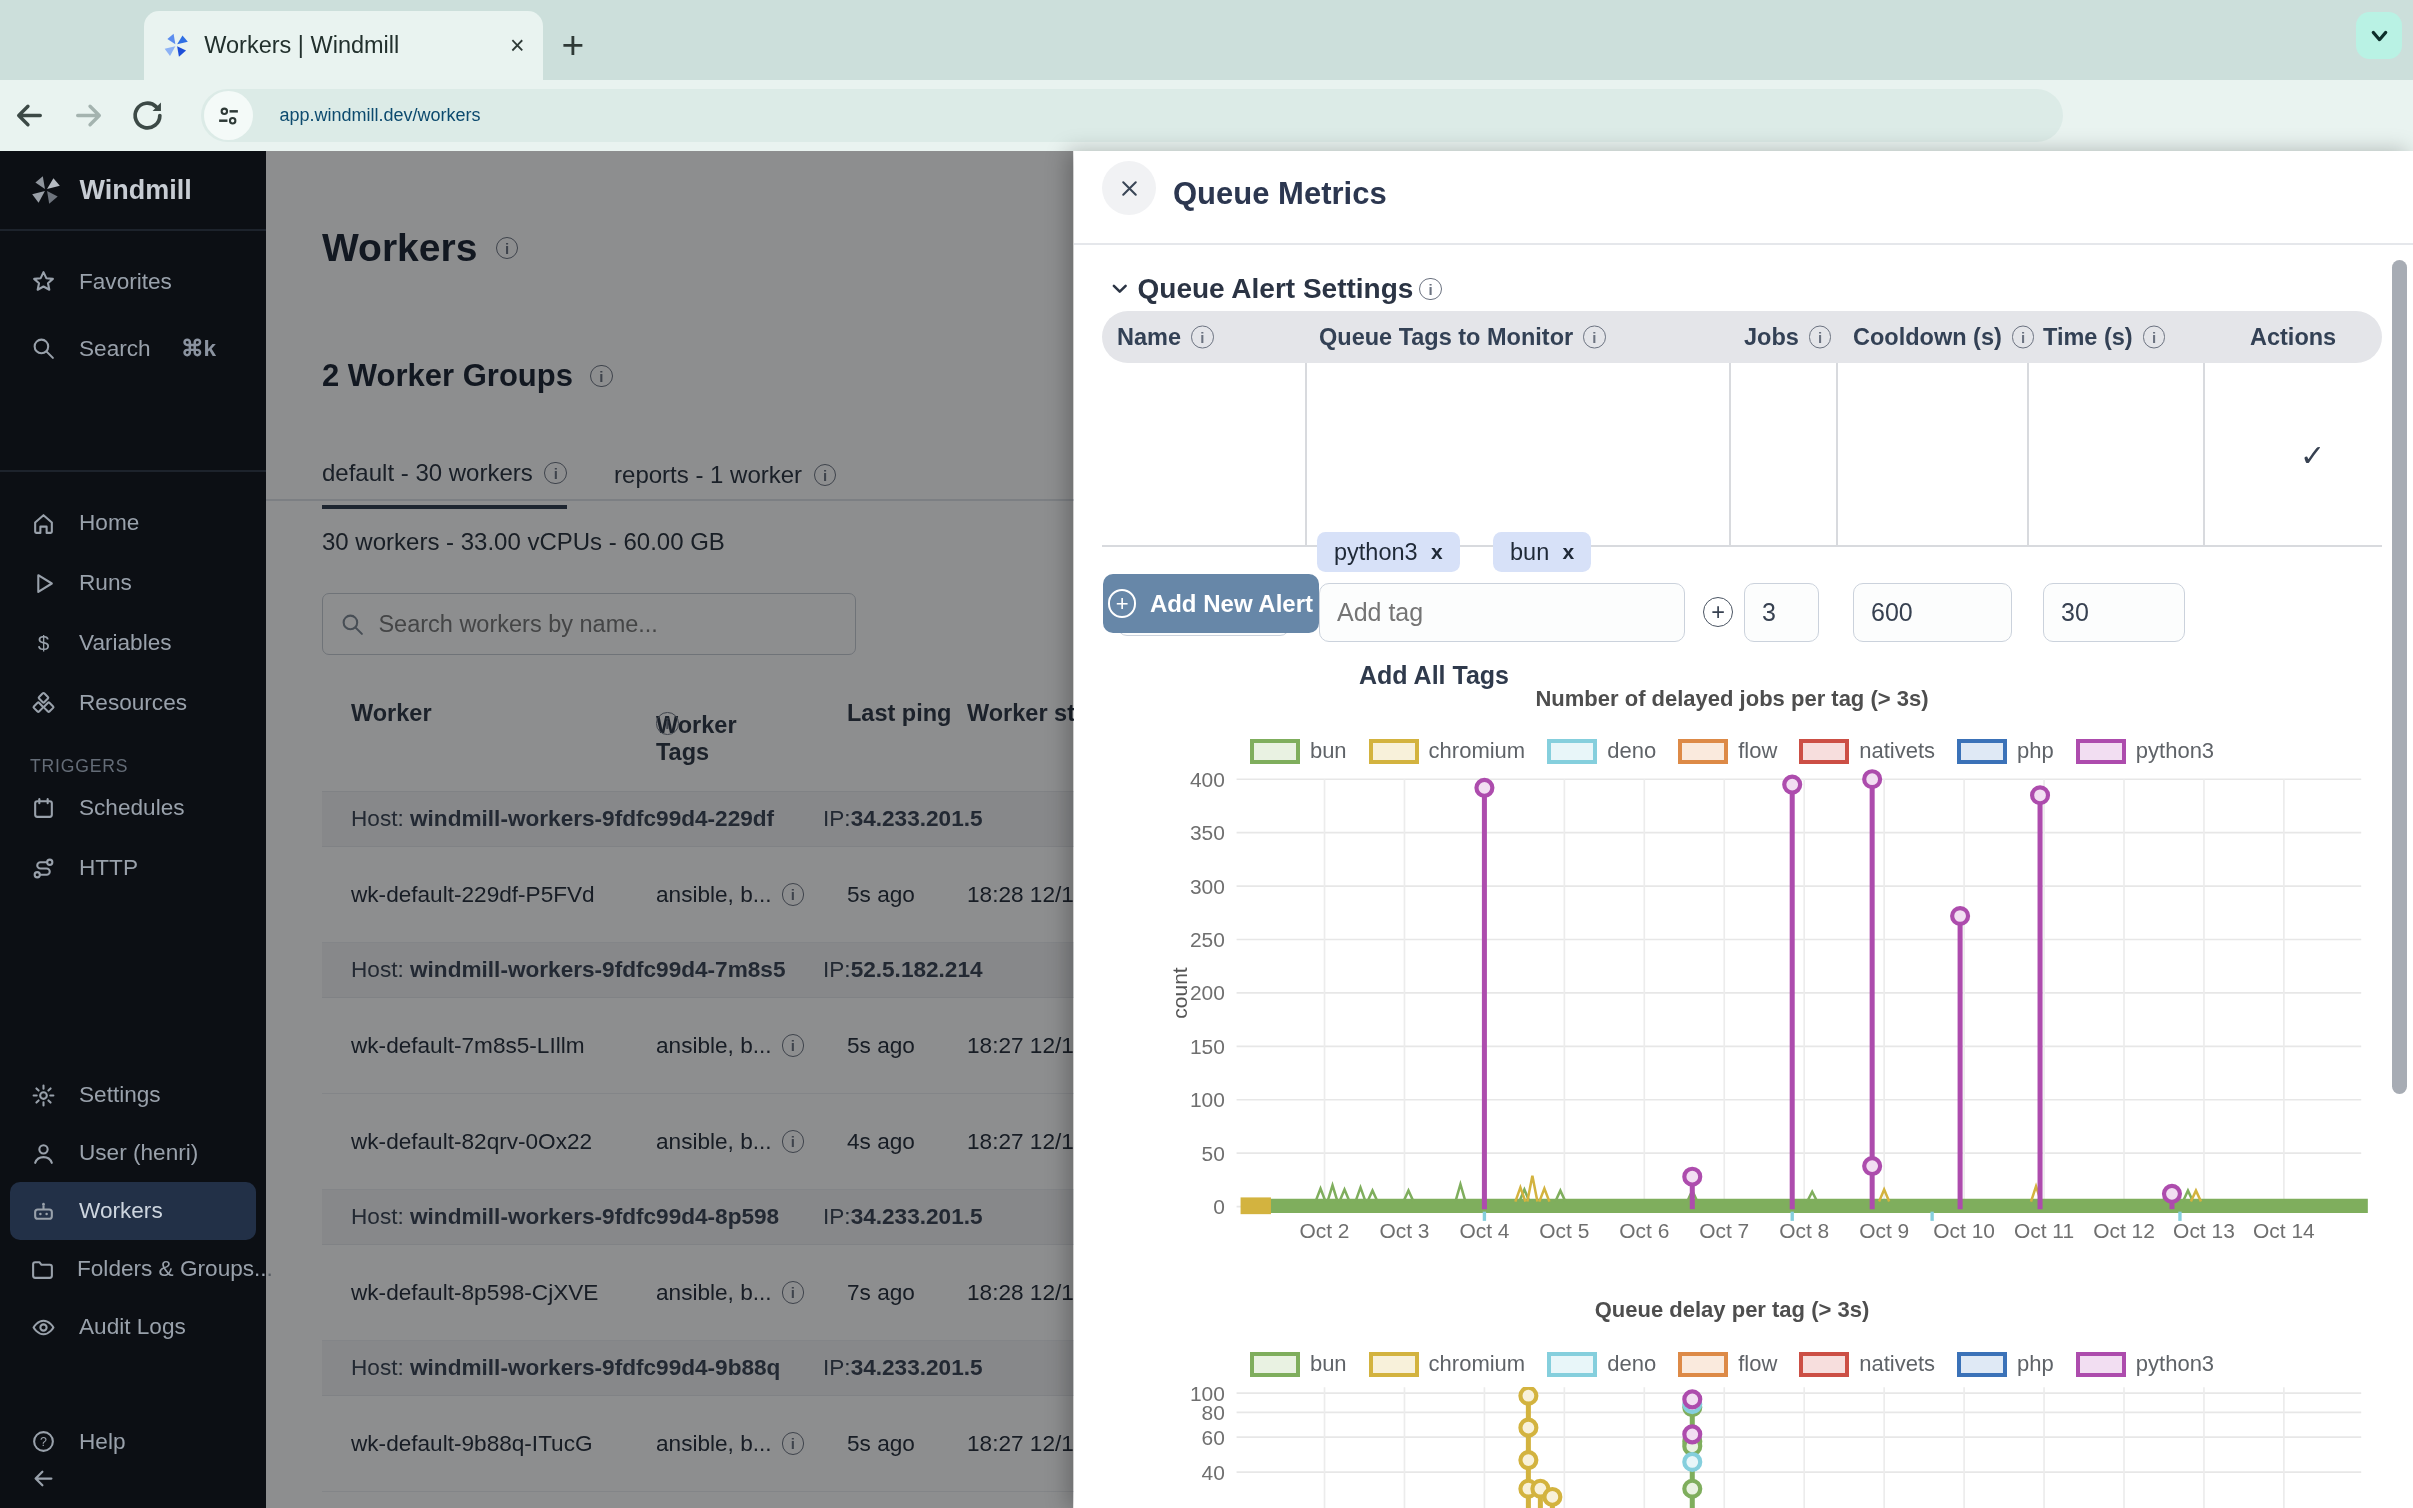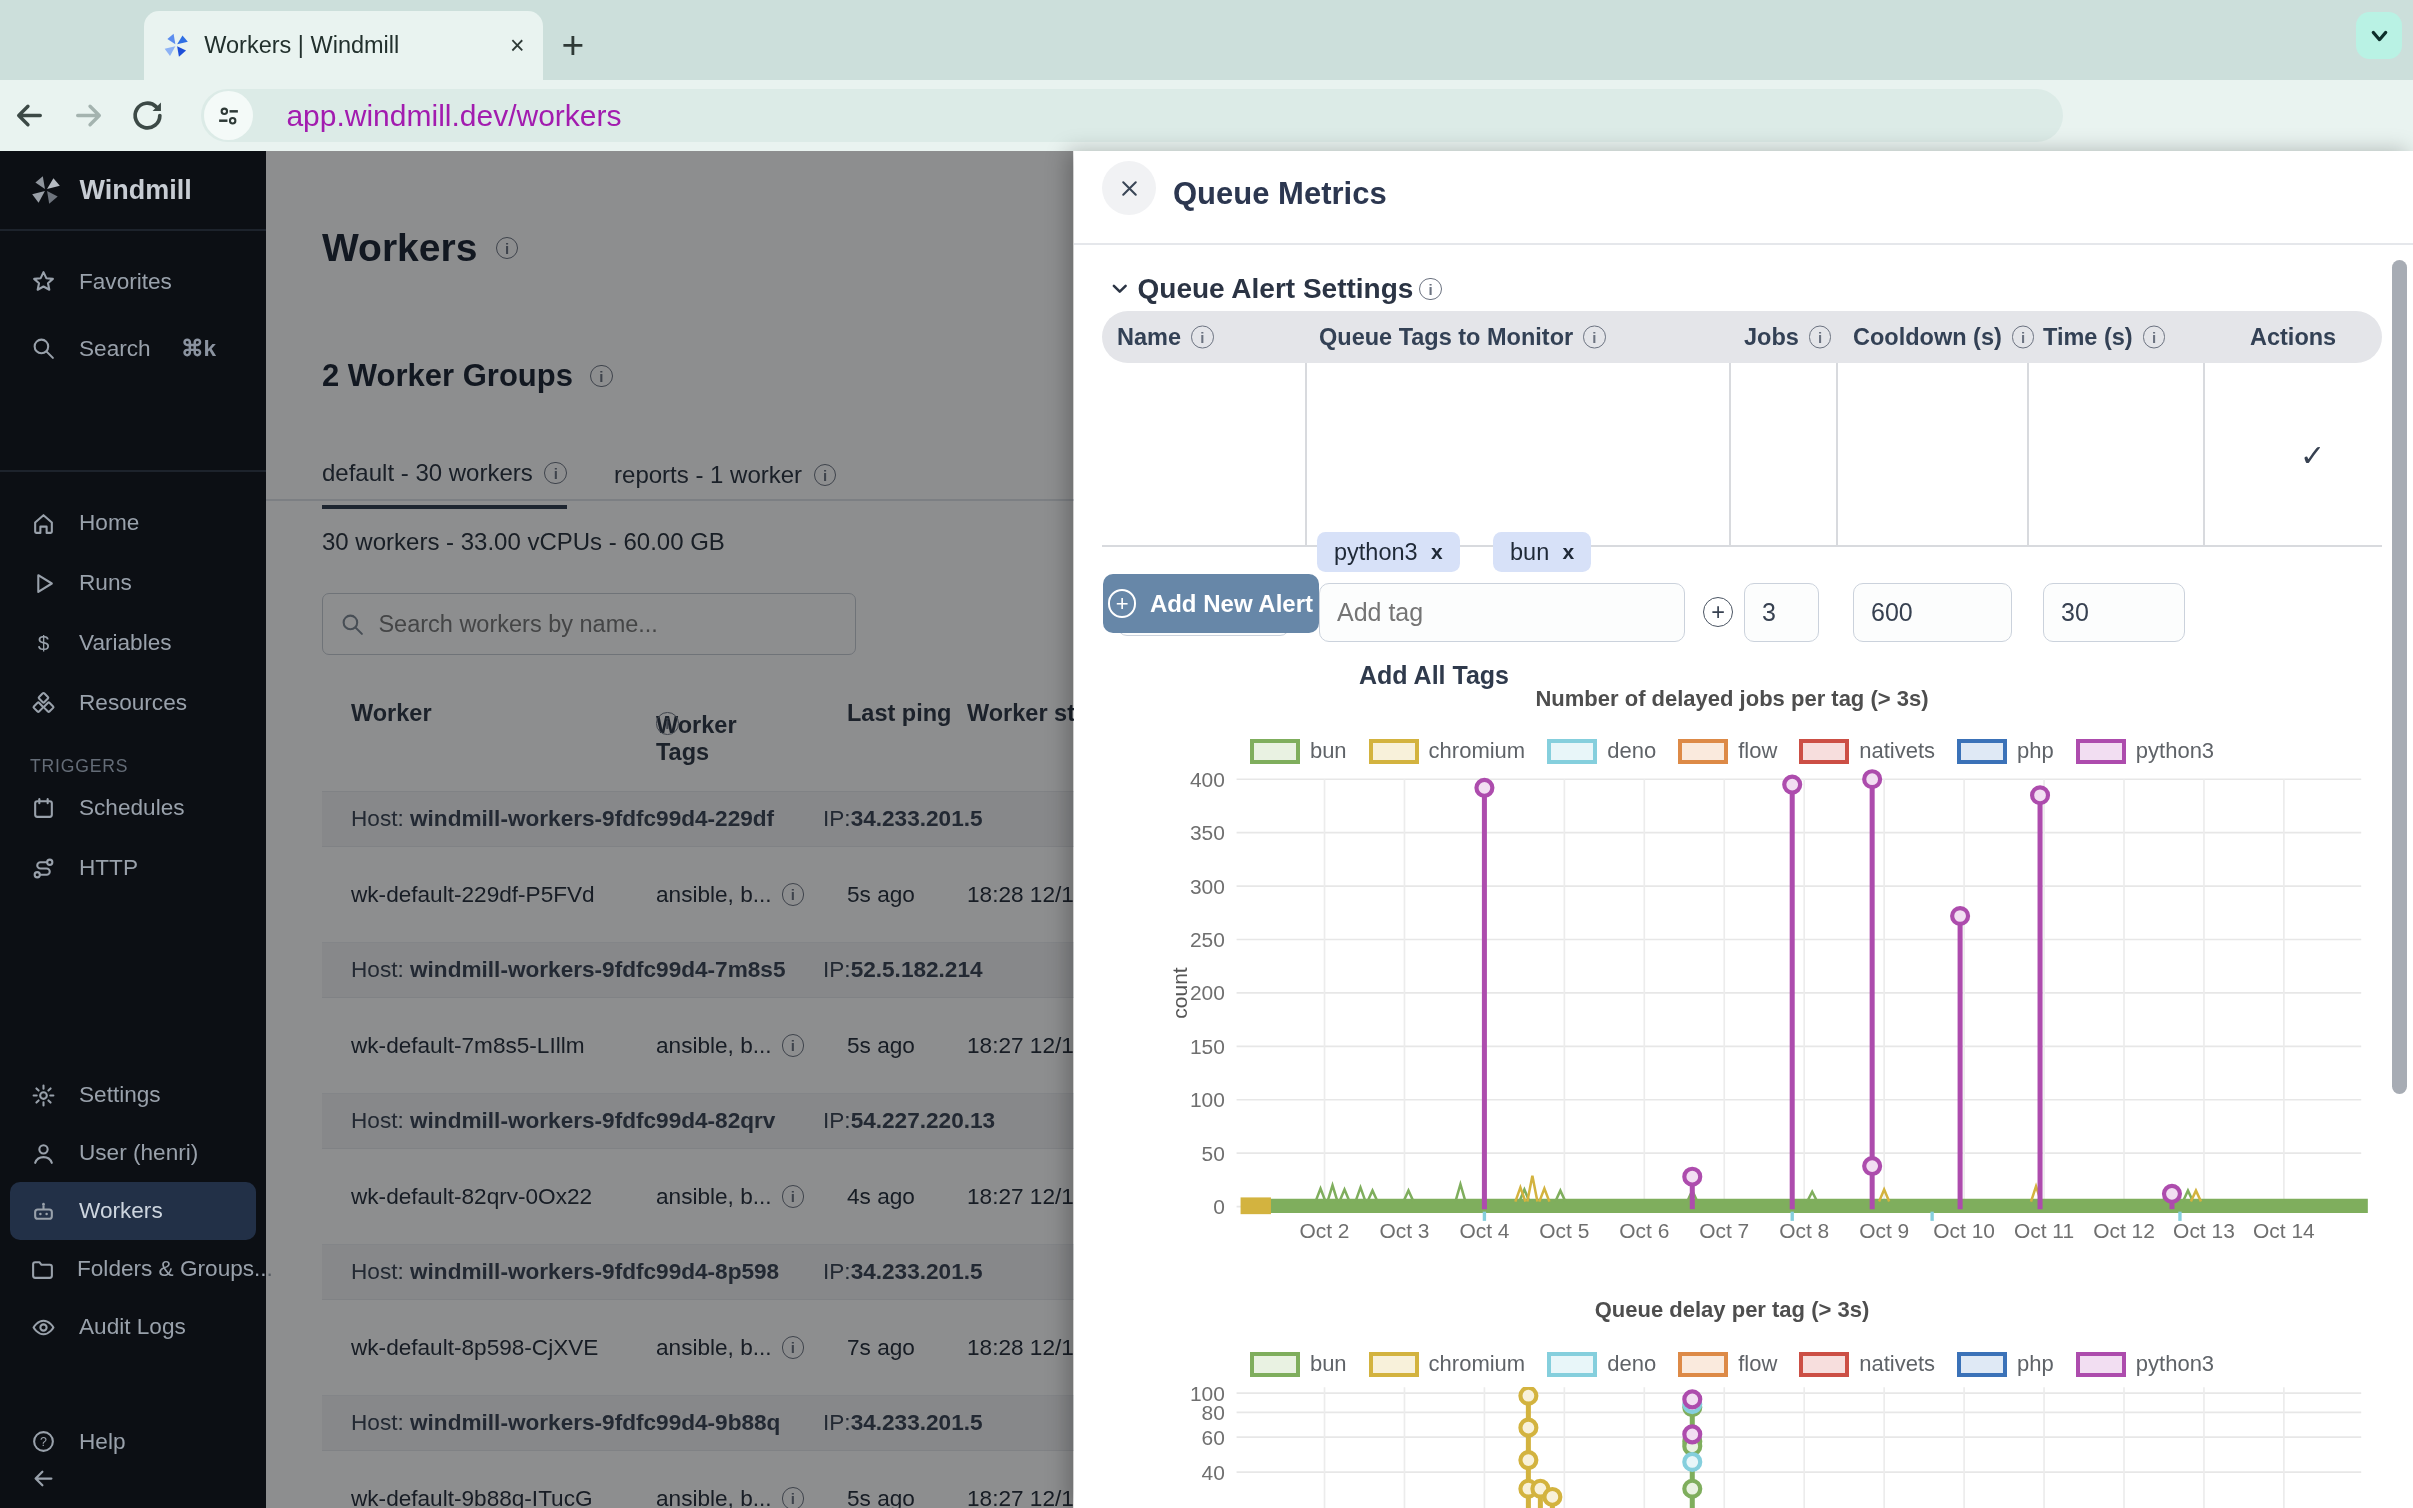--- a/index.html
+++ b/index.html
@@ -18,21 +18,21 @@
     color:#2f3a37; display:flex; align-items:center; justify-content:center; font-weight:300; }
   .tabsearch { position:absolute; right:11px; top:11.7px; width:46px; height:47px; border-radius:13.4px;
     background:#b9f2e4; display:flex; align-items:center; justify-content:center; }
   .urlrow { position:absolute; left:0; top:80px; width:2413px; height:71px; background:#e9f3f0;
     display:flex; align-items:center; }
   .navbtn { width:59px; text-align:center; }
   .urlpill { position:absolute; left:201px; top:9.2px; width:1862px; height:53px; border-radius:27px;
     background:#dcebe7; display:flex; align-items:center; }
   .tunebadge { width:49px; height:49px; border-radius:50%; background:#f4faf8; margin-left:3.4px;
     display:flex; align-items:center; justify-content:center; }
-  .urltext { font-size:30px; color:#a21caf; margin-left:33px; }
+  .urltext { font-size:18px; color:#0c4a6e; margin-left:26px; }
   .chromeiconrow { position:absolute; right:15px; top:80px; height:71px; display:flex; align-items:center; gap:25px; }
   .tealdiv { width:3.4px; height:30px; background:#7fd8c4; border-radius:1.7px; }
   .avatar { width:42px; height:42px; border-radius:50%;
     background:radial-gradient(circle at 35% 30%, #d9c4a5 0 35%, #3c6b5e 36% 70%, #27473f 71%); }
 
   
   .sidebar { position:absolute; left:0; top:151px; width:266px; height:1358px; background:#0c0f14; z-index:1; }
   .brand { position:absolute; left:28.5px; top:22px; display:flex; align-items:center; gap:17px;
     color:#c7ccd3; font-size:27px; font-weight:bold; }
   .sdiv { position:absolute; left:0; width:266px; height:1.7px; background:#1d232c; }
@@ -409,24 +409,20 @@
         </div>
         <div class="row-host">
           <span class="cell c1">Host: <span class="bold">windmill-workers-9fdfc99d4-7m8s5</span></span>
           <span class="cell cip">IP:<span class="bold">52.5.182.214</span></span>
         </div>
         <div class="row-worker">
           <span class="cell c1">wk-default-7m8s5-LIllm</span>
           <span class="cell c2" style="display:flex;gap:10px;align-items:center">ansible, b... <span class="info-i">i</span></span>
           <span class="cell c3">5s ago</span>
           <span class="cell c4">18:27 12/10</span>
-        </div>
-        <div class="row-host">
-          <span class="cell c1">Host: <span class="bold">windmill-workers-9fdfc99d4-82qrv</span></span>
-          <span class="cell cip">IP:<span class="bold">54.227.220.13</span></span>
         </div>
         <div class="row-worker">
           <span class="cell c1">wk-default-82qrv-0Ox22</span>
           <span class="cell c2" style="display:flex;gap:10px;align-items:center">ansible, b... <span class="info-i">i</span></span>
           <span class="cell c3">4s ago</span>
           <span class="cell c4">18:27 12/10</span>
         </div>
         <div class="row-host">
           <span class="cell c1">Host: <span class="bold">windmill-workers-9fdfc99d4-8p598</span></span>
           <span class="cell cip">IP:<span class="bold">34.233.201.5</span></span>

